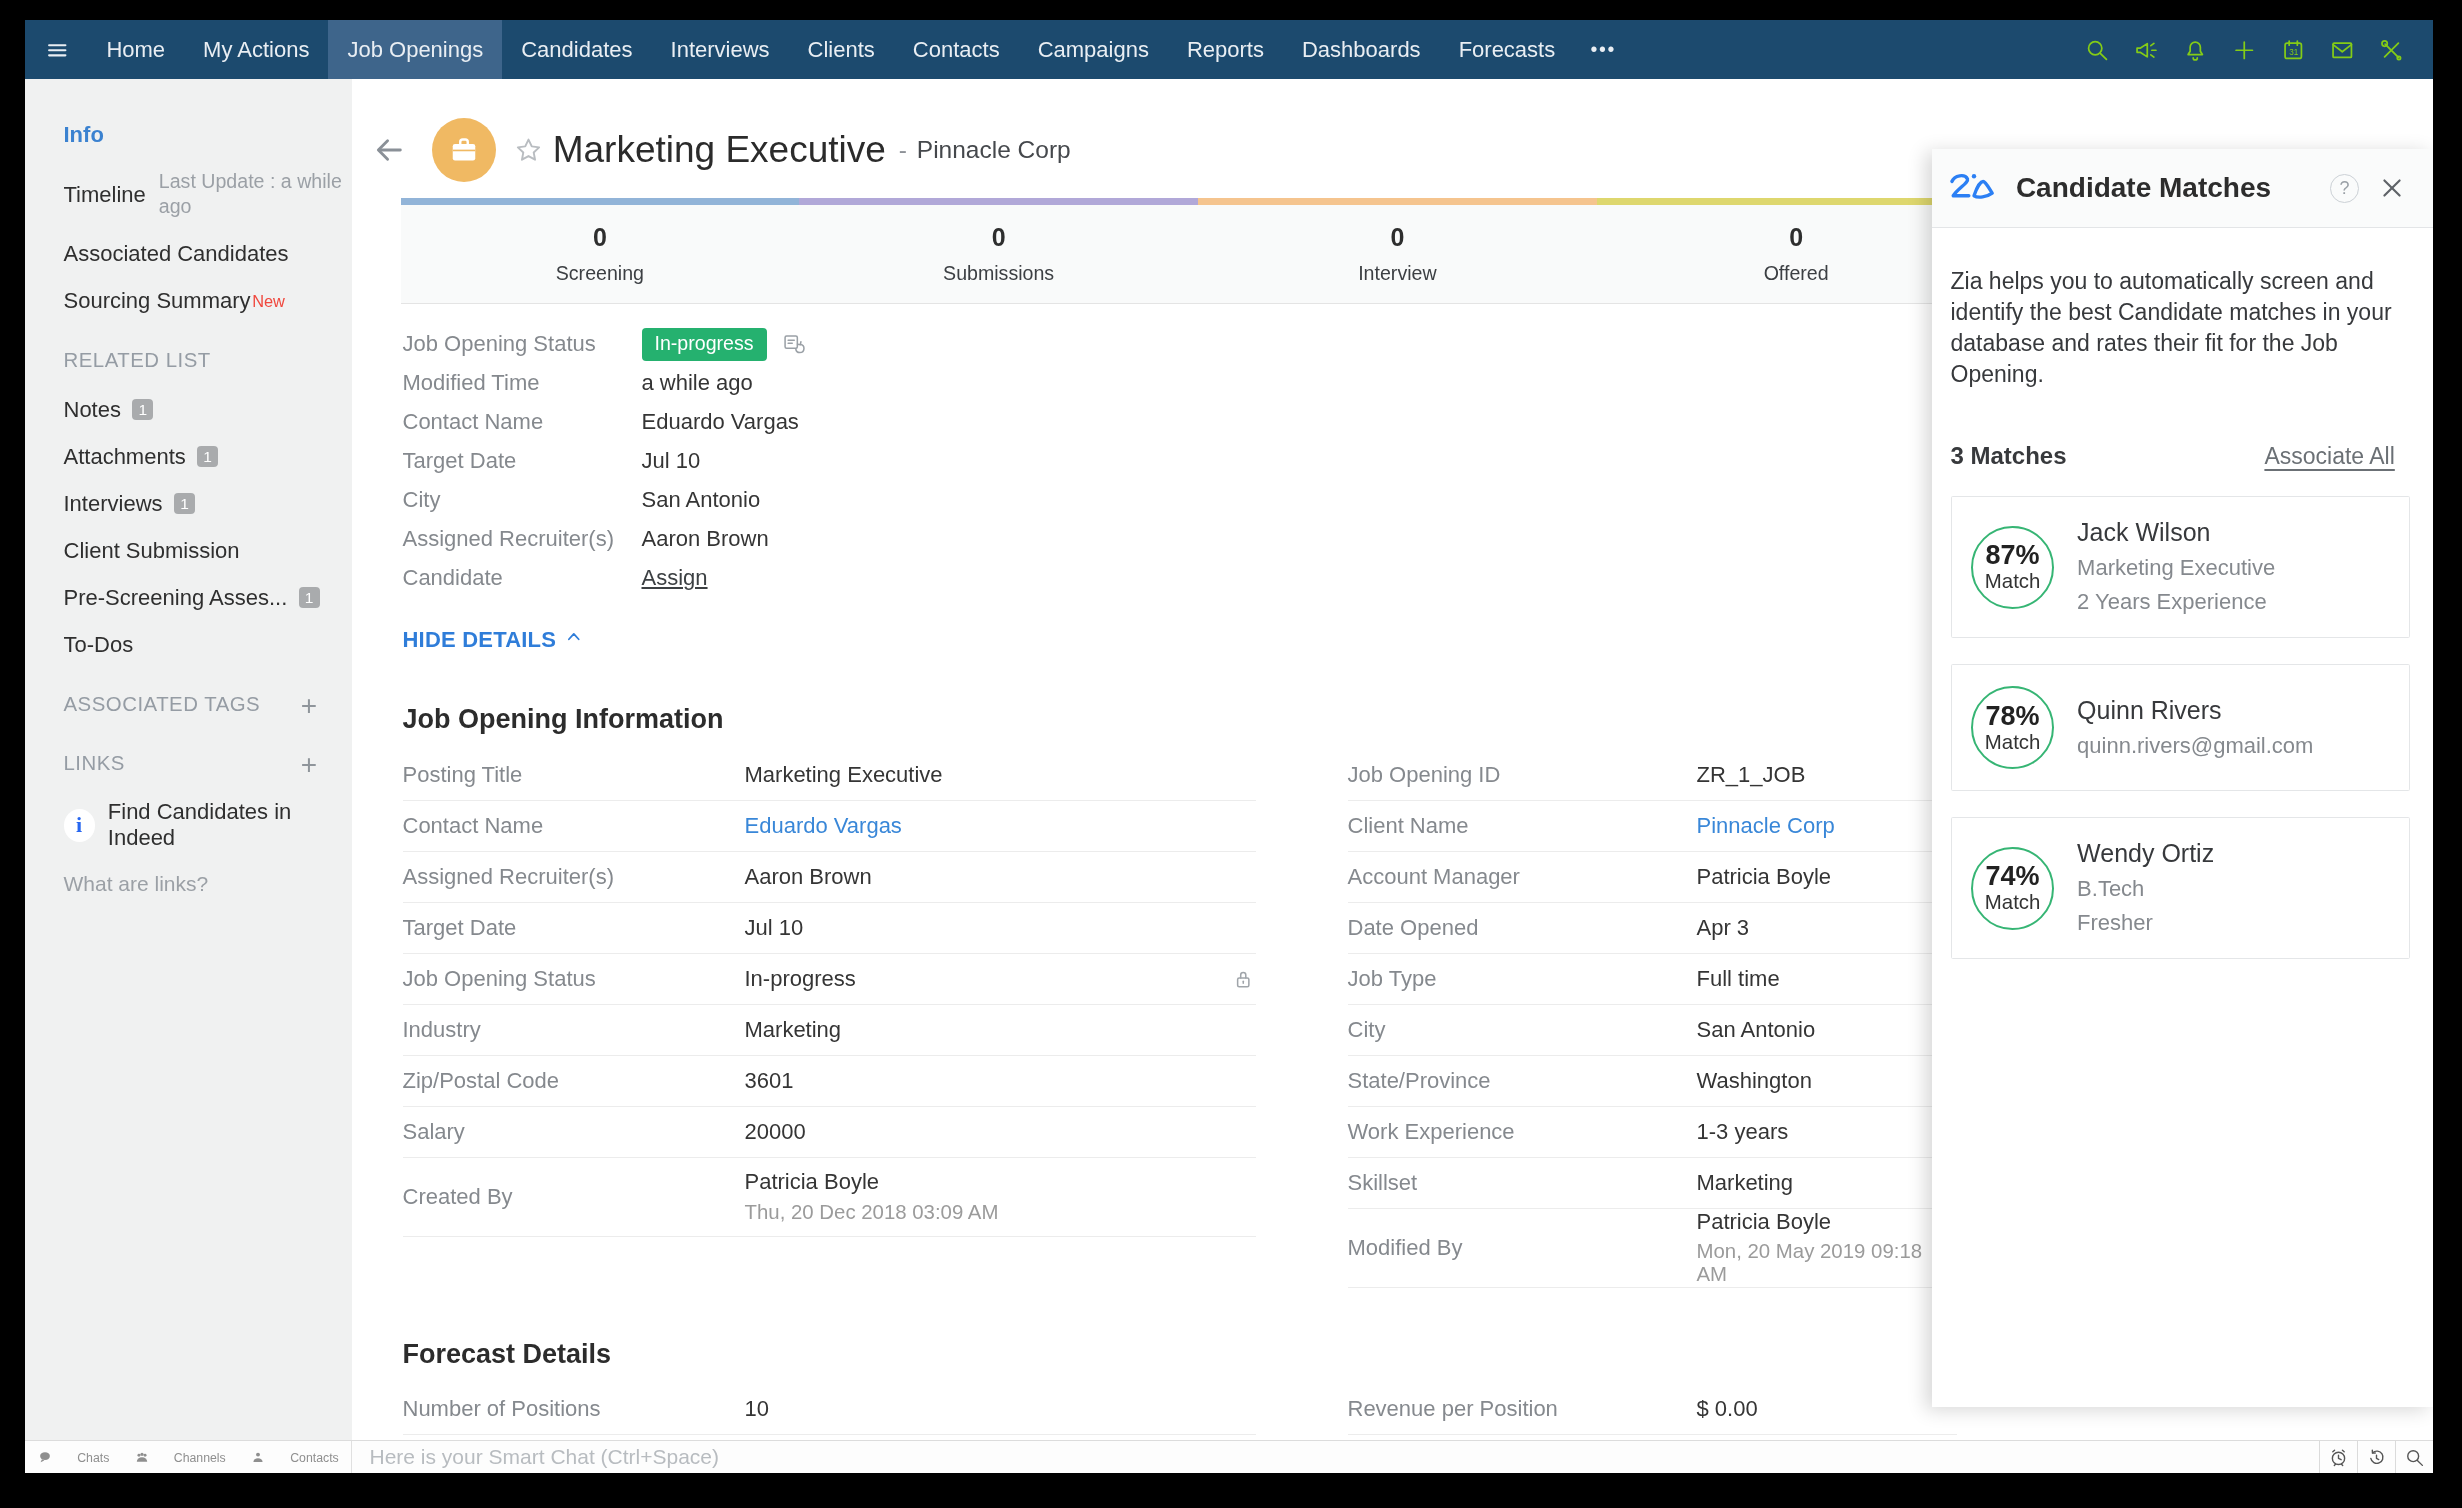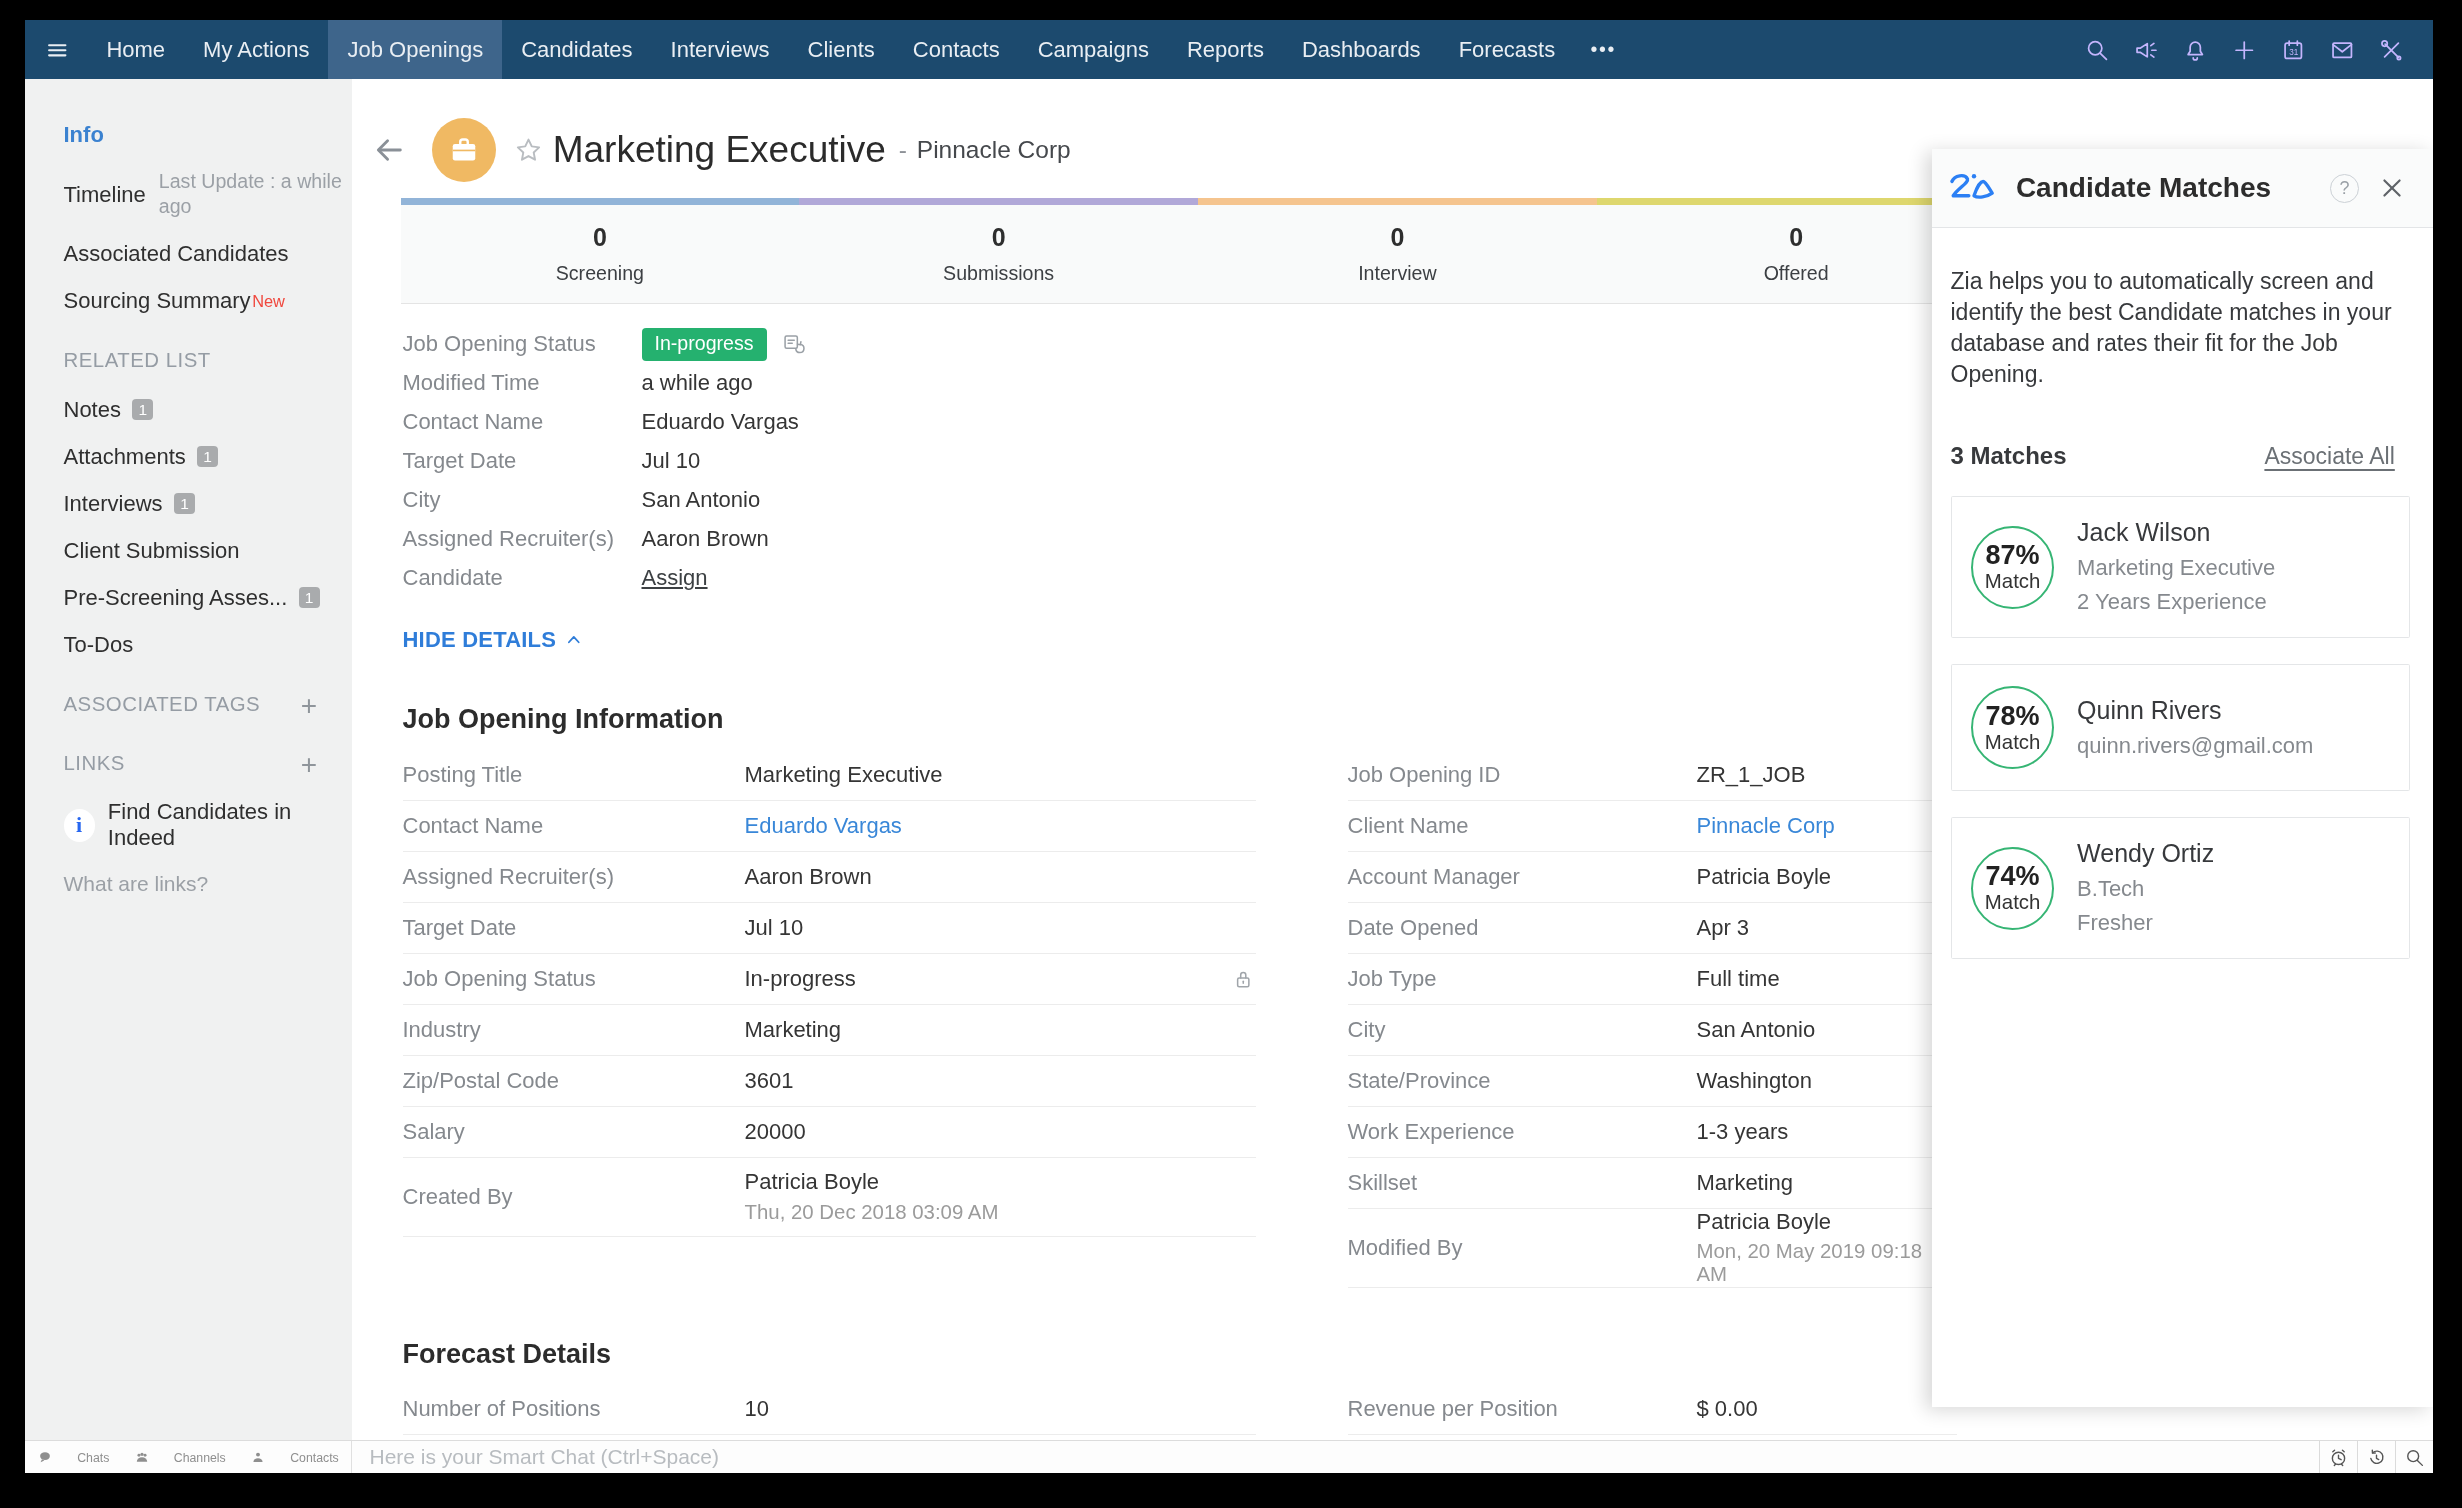--- a/index.html
+++ b/index.html
@@ -7,21 +7,21 @@
   .app { position:absolute; left:24.5px; top:20.4px; width:2408px; height:1453px; background:#fff; display:flex; flex-direction:column; overflow:hidden; }
 
   
   .navbar { height:59px; background:#1c4a6e; display:flex; align-items:stretch; flex-shrink:0; color:#e9eef3; }
   .nav-burger { display:flex; align-items:center; margin-left:20.4px; margin-right:18px; cursor:pointer; }
   .nav-items { display:flex; align-items:stretch; }
   .nav-item { display:flex; align-items:center; padding:0 19px; font-size:22px; color:#e9eef3; cursor:pointer; white-space:nowrap; }
   .nav-item.active { background:#3e658b; }
   .nav-more { display:flex; align-items:center; padding:0 16.4px; font-size:19.6px; letter-spacing:1.6px; cursor:pointer; }
   .nav-right { margin-left:auto; display:flex; align-items:center; gap:23px; margin-right:28px; }
-  .nav-icon { width:26px; height:26px; display:flex; align-items:center; justify-content:center; color:#c4b5fd; cursor:pointer;text-decoration:underline; }
+  .nav-icon { width:26px; height:26px; display:flex; align-items:center; justify-content:center; color:#84cc16; cursor:pointer;text-decoration:underline; }
   .nav-icon svg { width:24.5px; height:24.5px; stroke:currentColor; fill:none; stroke-width:1.7; stroke-linecap:round; stroke-linejoin:round; }
 
   
   .body-row { flex:1; display:flex; min-height:0; position:relative; }
 
   
   .sidebar { width:327px; flex-shrink:0; background:#f0f1f1; padding:43px 0 0 39px; position:relative; font-size:22px; color:#2f2f2f; }
   .sb-item { margin-bottom:22px; display:flex; align-items:center; cursor:pointer; line-height:25px; }
   .sb-item.active { color:#3b82d0; font-weight:bold; }
   .sb-meta { font-size:19.6px; color:#9ba0a6; margin-left:13px; }
@@ -57,21 +57,21 @@
 
   
   .quick { margin-left:51px; margin-top:21px; }
   .q-row { display:grid; grid-template-columns:239px 1fr; align-items:center; height:39px; }
   .q-label { font-size:22px; color:#85898e; }
   .q-value { font-size:22px; color:#353535; display:flex; align-items:center; gap:14.7px; }
   .badge-green { background:#25b16f; color:#fff; font-size:19.6px; padding:4.1px 13px 5.7px; border-radius:4.1px; }
   .icon-small { width:24.5px; height:24.5px; color:#9aa0a6; cursor:pointer; }
   .icon-small svg { width:24.5px; height:24.5px; stroke:currentColor; fill:none; stroke-width:1.5; stroke-linecap:round; stroke-linejoin:round; }
   .q-link { color:#3c4043; text-decoration:underline; cursor:pointer; }
-  .hide-details { margin:29px 0 0 51px; display:flex; align-items:center; gap:8px; color:#2f7dd9; font-size:22px; font-weight:600; letter-spacing:0.2px; cursor:pointer; }
+  .hide-details { margin:29px 0 0 51px; display:flex; align-items:flex-start; gap:8px; color:#2f7dd9; font-size:22px; font-weight:600; letter-spacing:0.2px; cursor:pointer; }
   .hide-details svg { width:19.6px; height:19.6px; stroke:#2f7dd9; fill:none; stroke-width:2.2; stroke-linecap:round; stroke-linejoin:round; }
 
   
   .section-title { margin:51px 0 0 51px; font-size:27px; font-weight:600; color:#2c2c2c; }
   .fields-grid { margin-left:51px; margin-top:14.7px; display:grid; grid-template-columns:853px 609px; column-gap:92px; align-items:start; }
   .fcol { display:flex; flex-direction:column; }
   .frow { display:grid; grid-template-columns:342px 1fr; align-items:center; min-height:51px; border-bottom:0.8px solid #ececec; position:relative; }
   .fcol-r .frow { grid-template-columns:349px 1fr; }
   .frow.tall { min-height:79px; align-items:center; }
   .flabel { font-size:22px; color:#85898e; }

